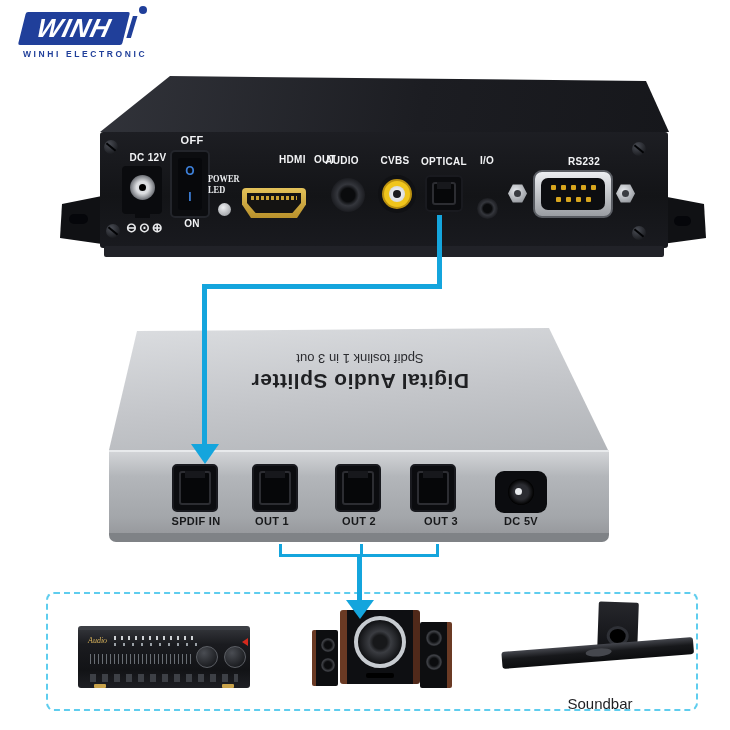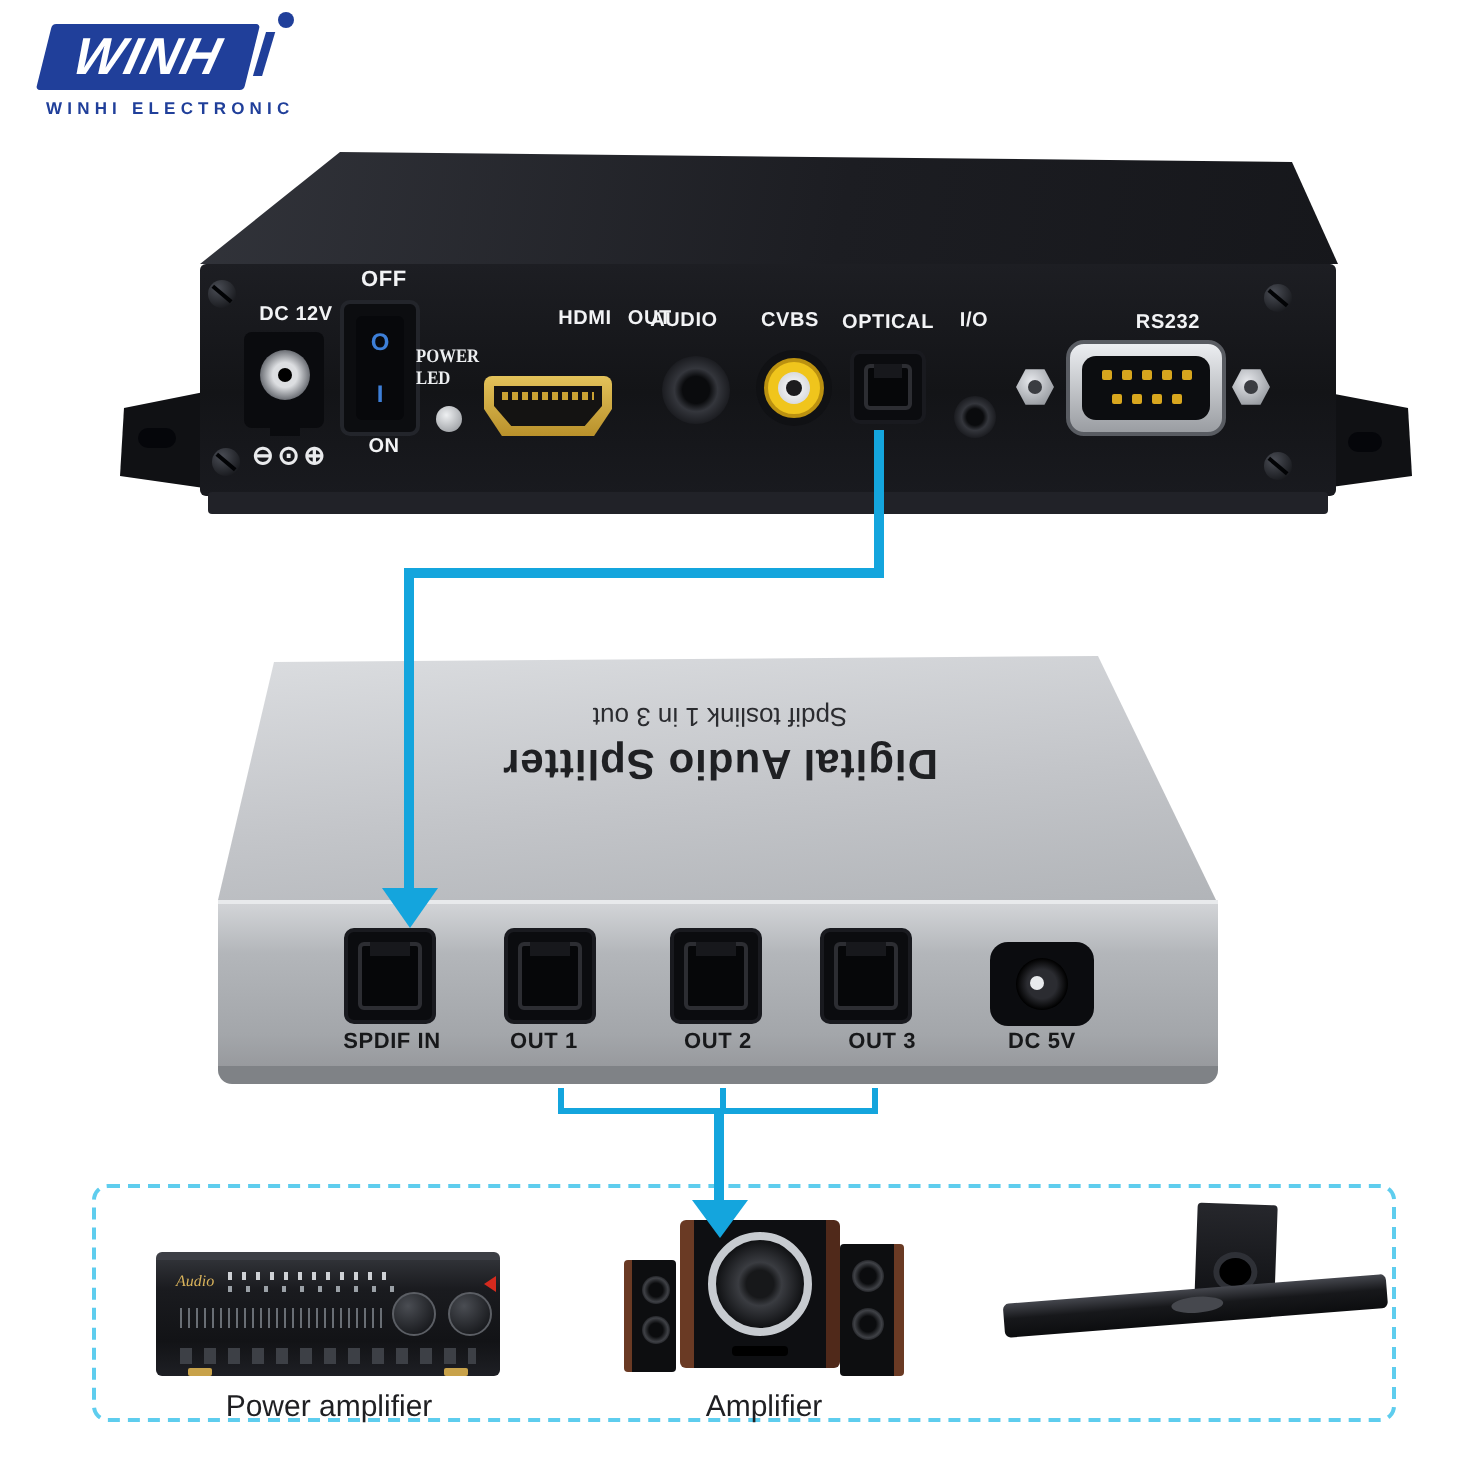--- a/index.html
+++ b/index.html
@@ -290,39 +290,38 @@
     <div class="abs amp-ticks"></div>
     <div class="abs amp-ticks2"></div>
     <div class="abs amp-eq"></div>
     <div class="abs knob" style="left:118px;top:16px;"></div>
     <div class="abs knob" style="left:146px;top:16px;"></div>
     <div class="abs amp-red"></div>
     <div class="abs amp-row"></div>
   </div>
   <div class="abs amp-foot" style="left:22px;"></div>
   <div class="abs amp-foot" style="left:150px;"></div>
-  <div class="abs sink-label" style="left:0;top:83px;width:185px;">Power amplifier</div>
 </div>
 
 <div class="abs" style="left:312px;top:594px;width:140px;height:116px;">
   <div class="abs sat sat-l">
     <div class="abs drv" style="left:5px;top:8px;width:14px;height:14px;"></div>
     <div class="abs drv" style="left:5px;top:28px;width:14px;height:14px;"></div>
   </div>
   <div class="abs sub">
     <div class="abs sub-driver"></div>
     <div class="abs sub-slot"></div>
   </div>
   <div class="abs sat sat-r">
     <div class="abs drv" style="left:6px;top:8px;width:16px;height:16px;"></div>
     <div class="abs drv" style="left:6px;top:32px;width:16px;height:16px;"></div>
   </div>
-  <div class="abs sink-label" style="left:0;top:101px;width:140px;">Amplifier</div>
 </div>
 
 <div class="abs" style="left:500px;top:596px;width:200px;height:114px;">
   <div class="abs sbar-sub">
     <div class="abs sbar-sub-hole"></div>
   </div>
   <div class="abs sbar">
     <div class="abs sbar-oval"></div>
   </div>
+  <div class="abs sink-label" style="left:0;top:99px;width:200px;">Soundbar</div>
 </div>
 
 </body></html>

